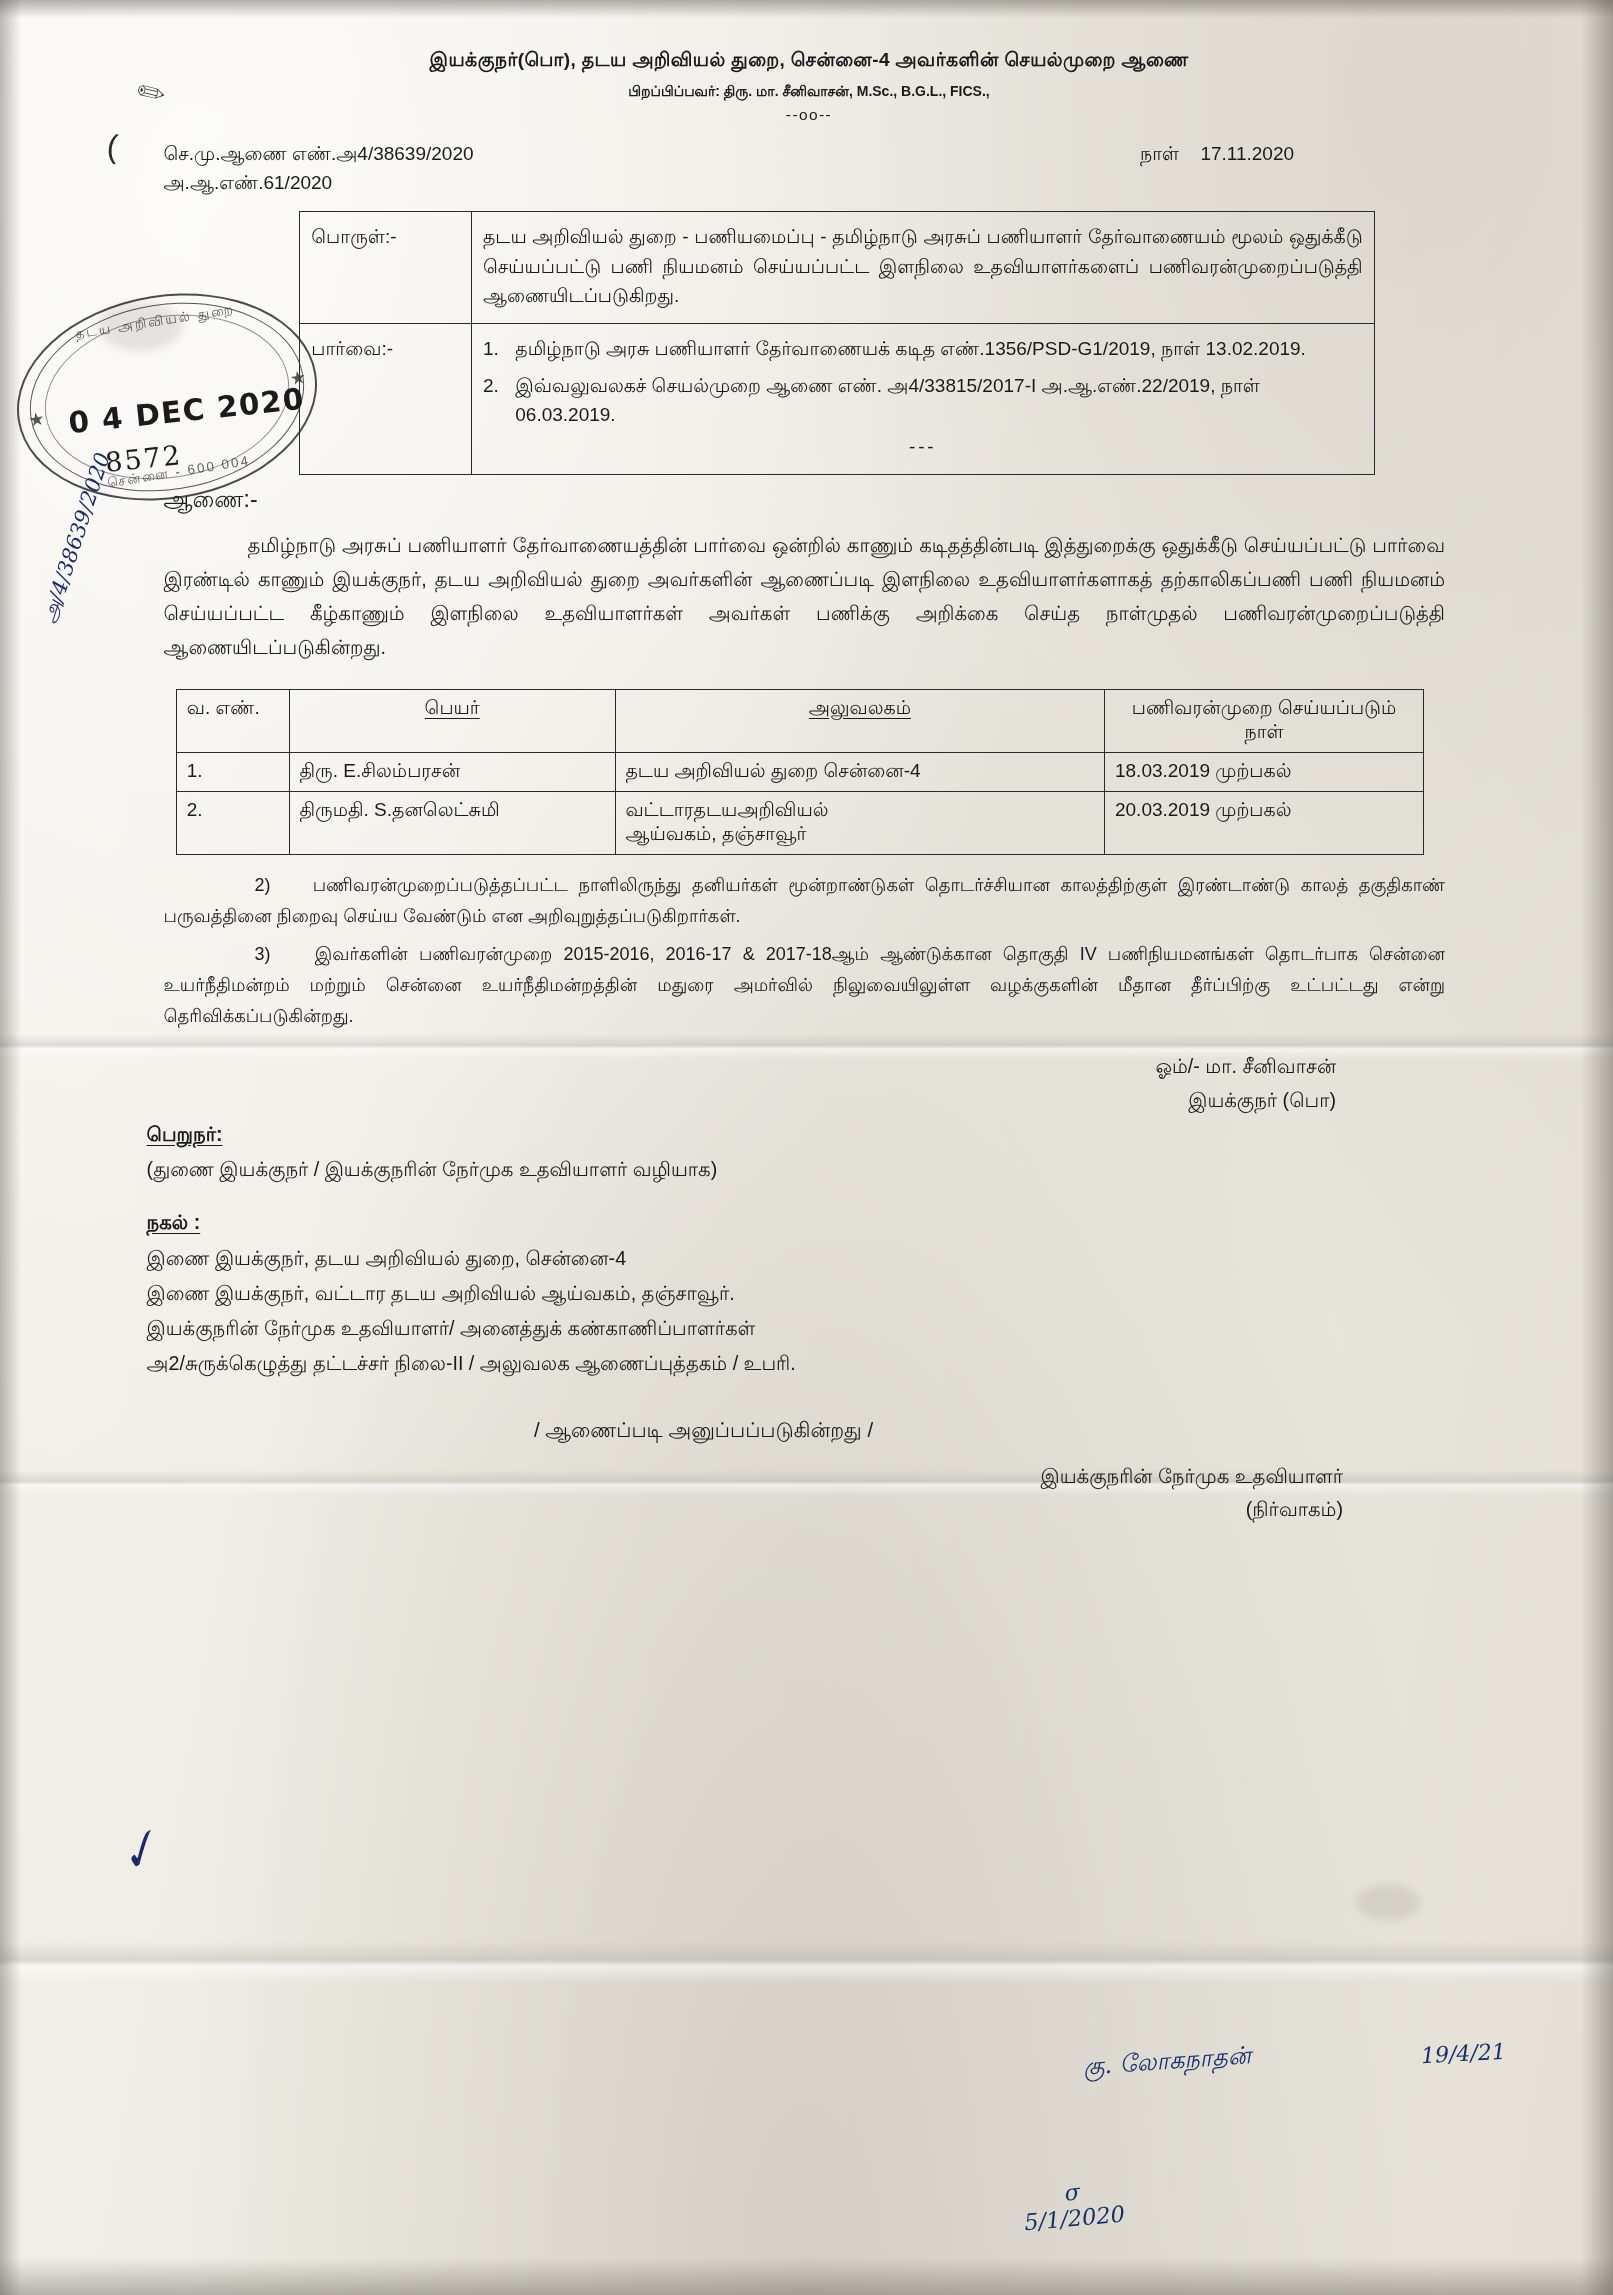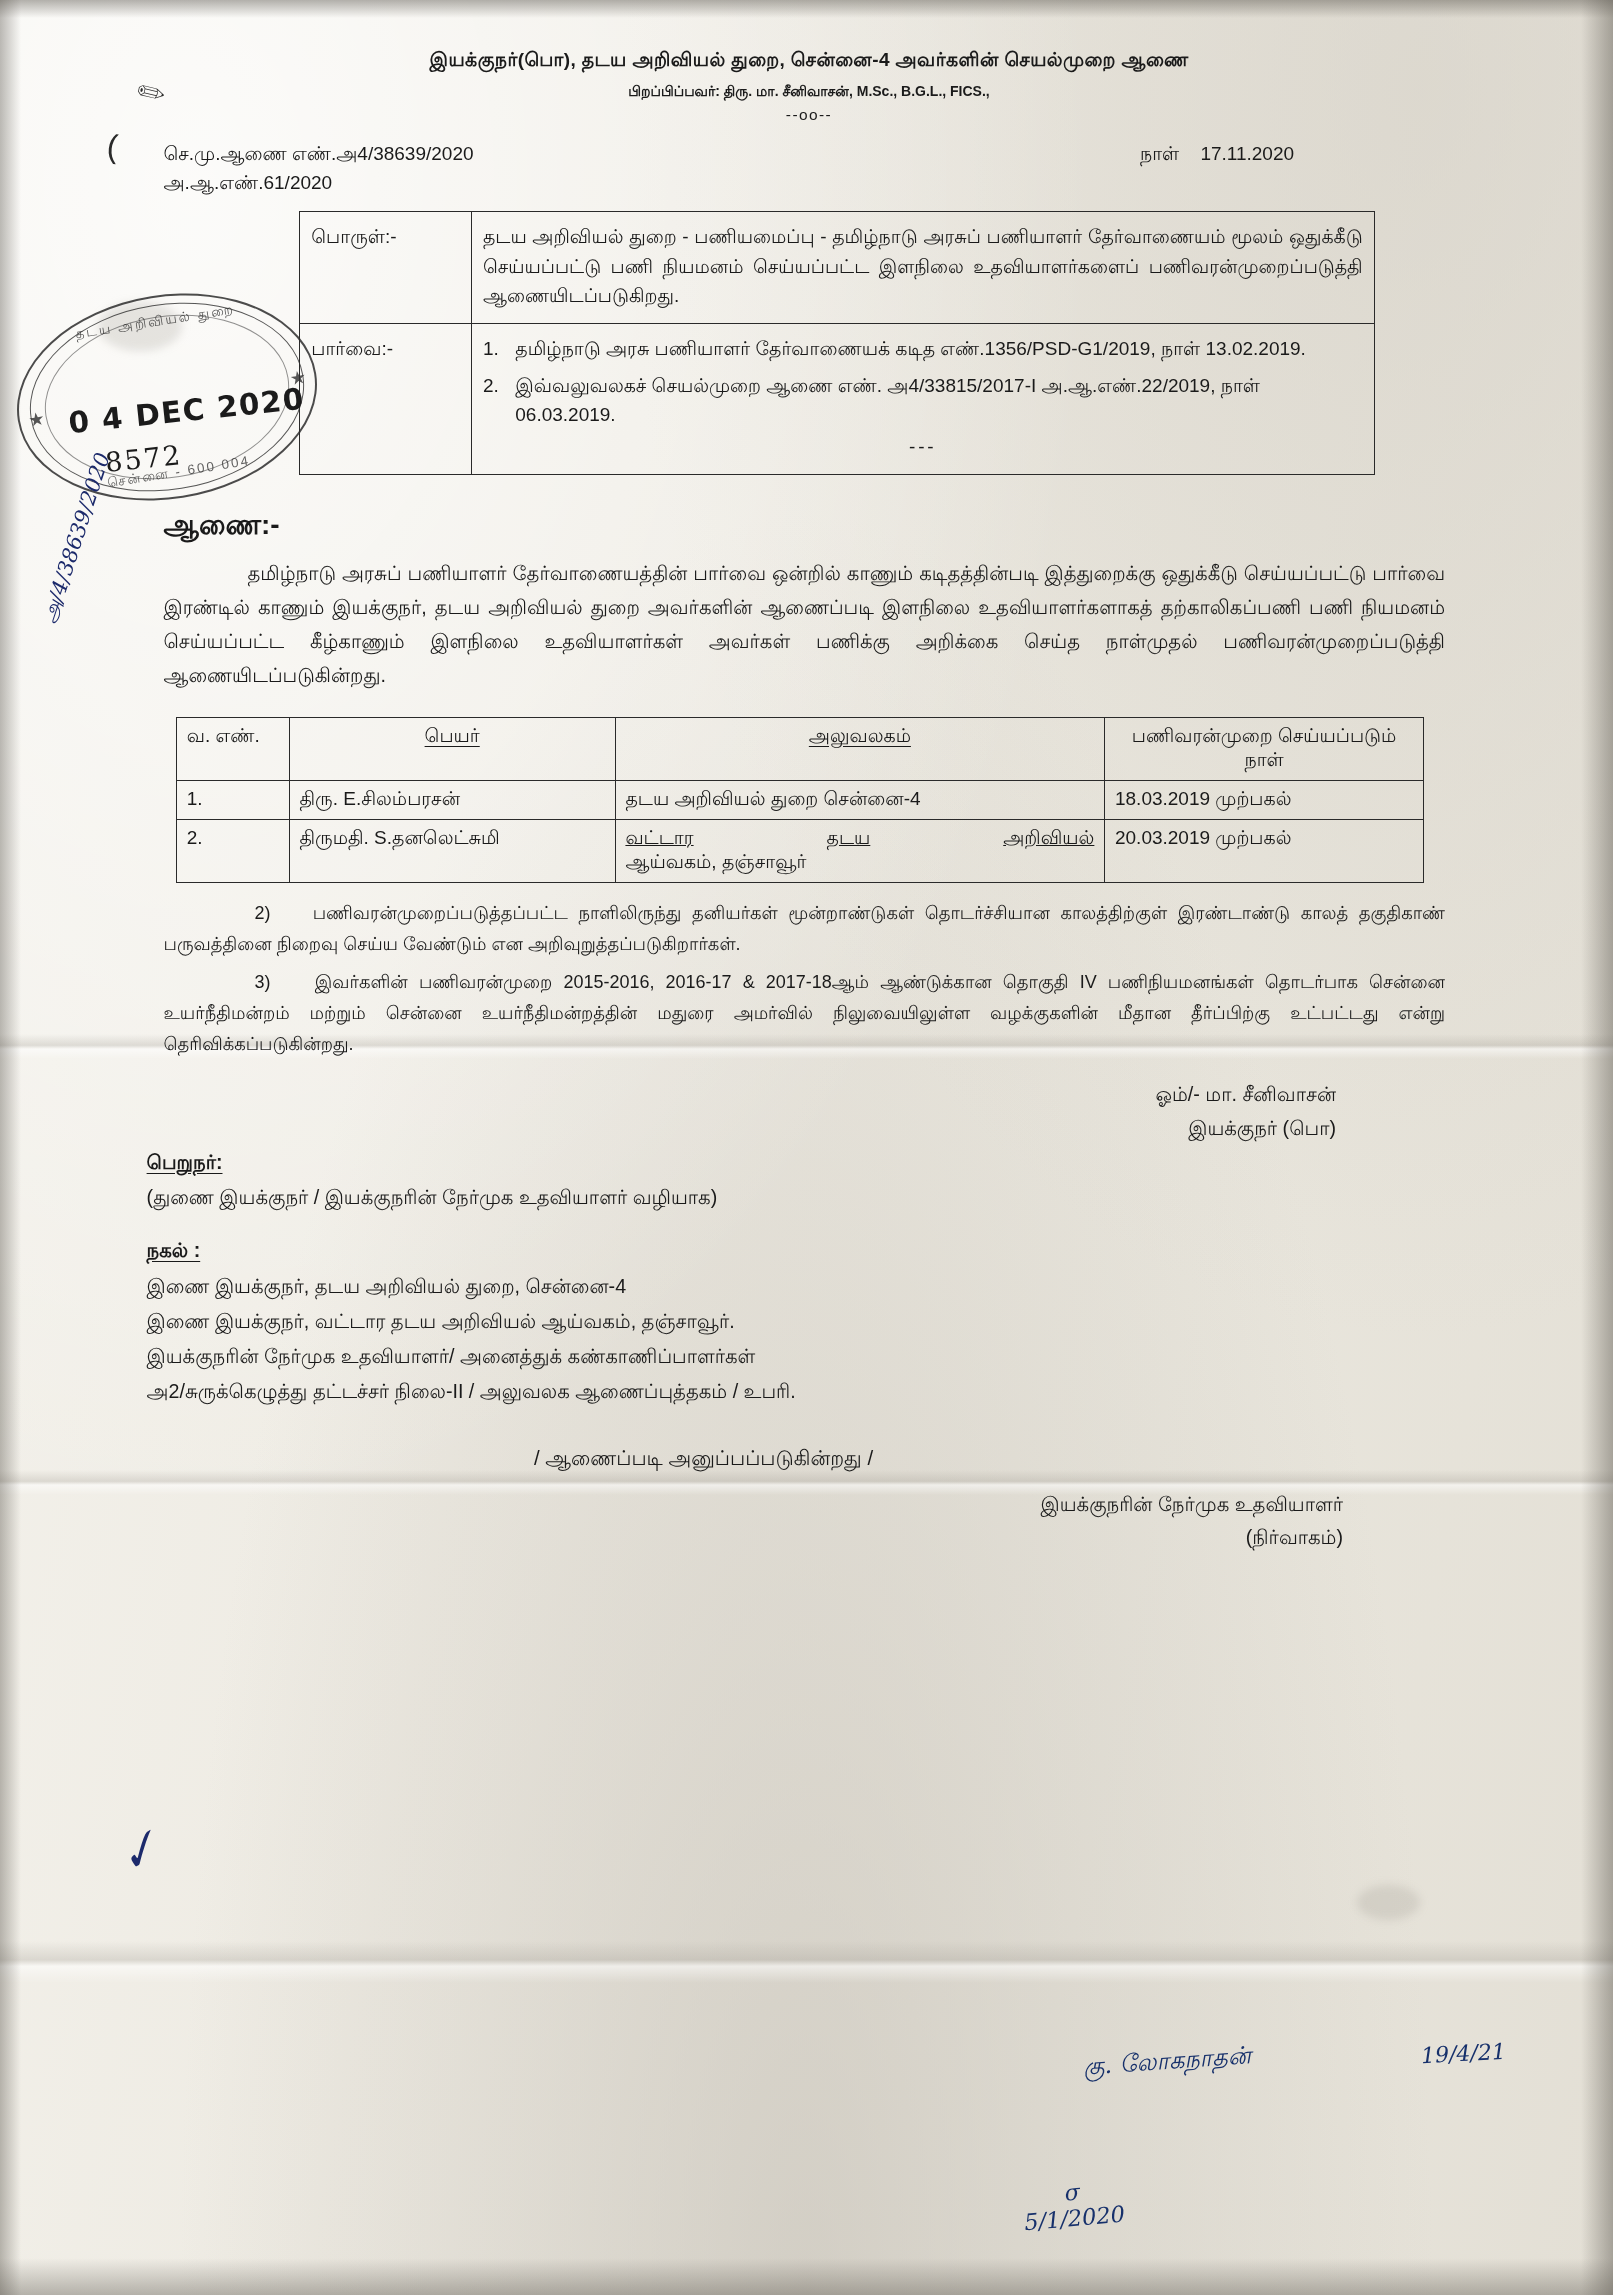--- a/index.html
+++ b/index.html
@@ -120,24 +120,24 @@
   .just {
     text-align: justify;
     text-justify: inter-word;
   }
   .ol-item { display: flex; gap: 8.4px; }
   .ol-num { width: 24px; flex: 0 0 24px; }
   .ol-txt { flex: 1 1 auto; }
   .dashes { text-align: center; letter-spacing: 2.8px; padding-top: 2.8px; }
 
   .order-label {
-    margin-top: 34px;
+    margin-top: 11px;
     margin-left: 22.5px;
-    font-size: 28px;
-    font-weight: 700;
+    font-size: 23px;
+    font-weight: 400;
   }
 
   .body-para {
     margin-top: 12.7px;
     font-size: 19.7px;
     line-height: 1.72;
     text-align: justify;
     text-justify: inter-word;
     padding-left: 22.5px;
     padding-right: 32px;
@@ -163,22 +163,20 @@
     text-align: center;
   }
   table.names th u { text-decoration: underline; text-underline-offset: 3.5px; }
   .col-sno  { width: 91px; }
   .col-name { width: 302px; }
   .col-off  { width: 464px; }
   .col-date { width: 295px; }
   .th-sno { text-align: left !important; }
   .cell-spread {
     display: flex;
-    justify-content: space-between;
-    text-decoration: underline;
   }
 
   .num-para {
     margin-top: 15.5px;
     font-size: 18px;
     line-height: 1.72;
     text-align: justify;
     text-justify: inter-word;
     padding-left: 22.5px;
     padding-right: 32px;

